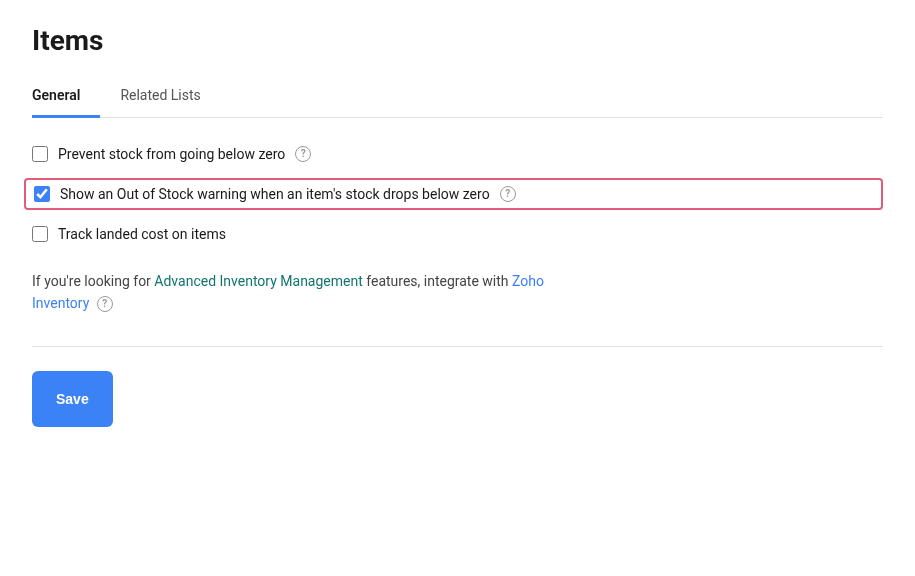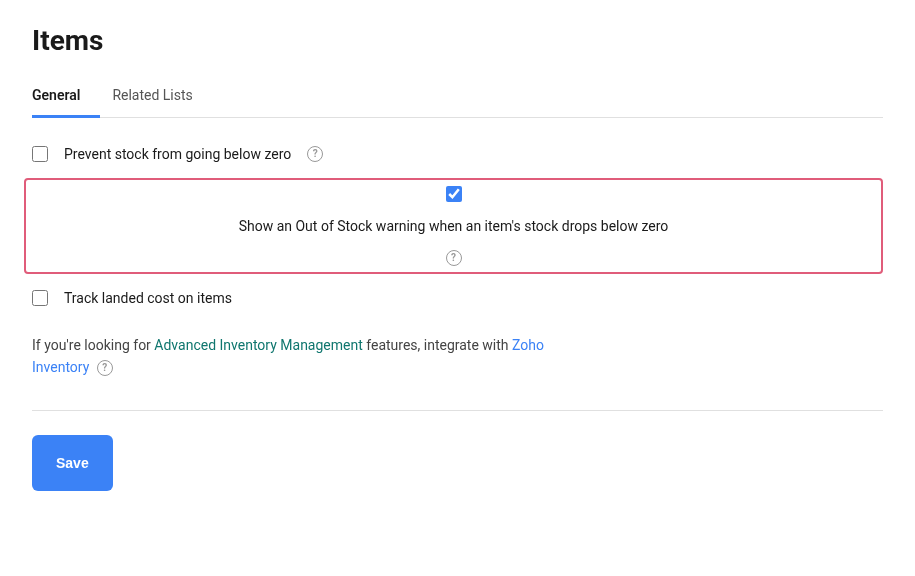--- a/index.html
+++ b/index.html
@@ -16,21 +16,21 @@
       font-size: 28px;
       font-weight: 700;
       color: #1a1a1a;
       margin-bottom: 20px;
     }
 
     [data-name="tabs-container"] {
       display: flex;
       border-bottom: 1.5px solid #e0e0e0;
       margin-bottom: 28px;
-      gap: 8px;
+      gap: 16px;
     }
 
     .tab {
       padding: 10px 20px 12px 4px;
       font-size: 14px;
       cursor: pointer;
       color: #555;
       border-bottom: 3px solid transparent;
       margin-bottom: -1.5px;
       user-select: none;
@@ -49,31 +49,30 @@
     [data-name="options-section"] {
       display: flex;
       flex-direction: column;
       gap: 16px;
       margin-bottom: 28px;
     }
 
     .checkbox-row {
       display: flex;
       align-items: center;
-      gap: 16px;
+      gap: 10px;
       font-size: 14px;
       color: #1a1a1a;
     }
 
     .checkbox-row.highlighted {
       border: 2px solid #e05c7a;
       border-radius: 4px;
       padding: 6px 8px;
       margin-left: -8px;
-      flex-direction: column;
     }
 
     .checkbox-row input[type="checkbox"] {
       width: 16px;
       height: 16px;
       flex-shrink: 0;
       cursor: pointer;
       accent-color: #3b82f6;
     }
 

